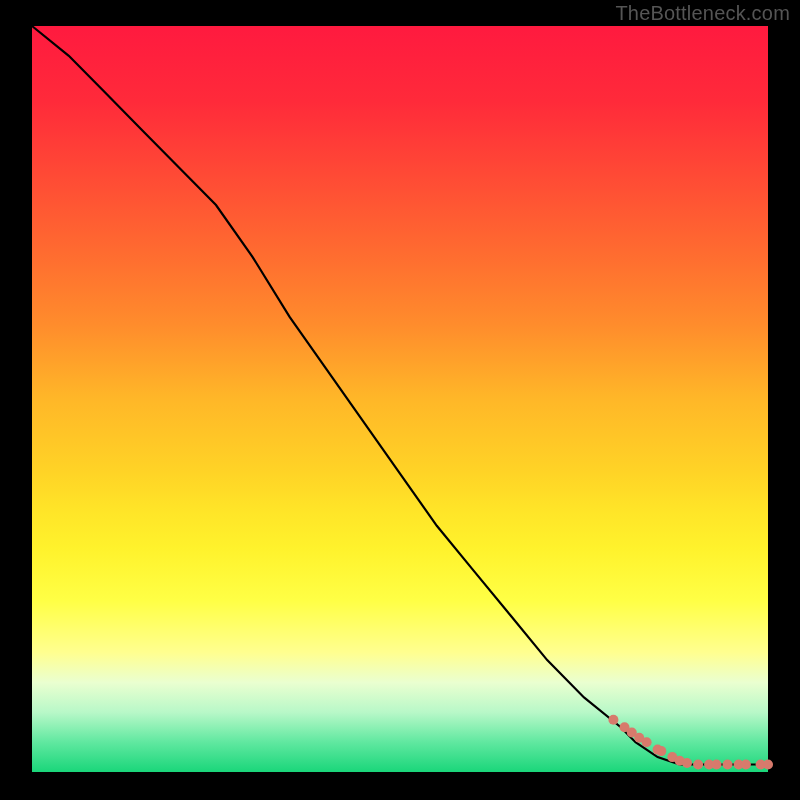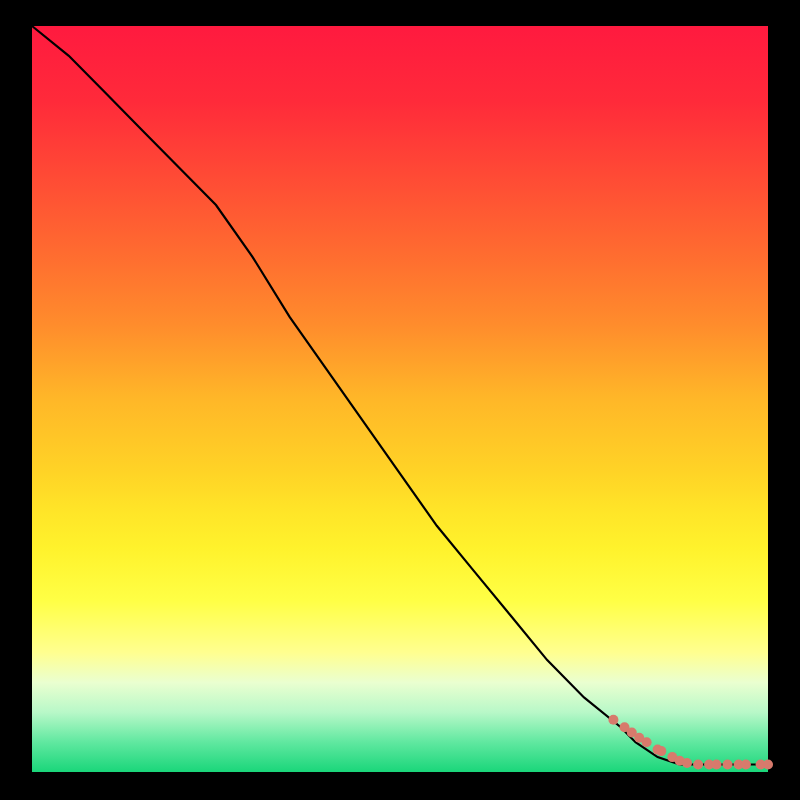--- a/index.html
+++ b/index.html
@@ -30,20 +30,21 @@
   svg.chart {
     position: absolute;
     left: 0;
     top: 0;
   }
 </style>
 </head>
 <body>
 
 <div class="outer">
+  <div class="watermark">TheBottleneck.com</div>
 
   <svg class="chart" width="800" height="800" viewBox="0 0 800 800">
     <defs>
       <linearGradient id="bg-grad" x1="0" y1="0" x2="0" y2="1">
           <stop offset="0%" stop-color="#ff1a3f"></stop>
           <stop offset="10%" stop-color="#ff2a3a"></stop>
           <stop offset="20%" stop-color="#ff4a35"></stop>
           <stop offset="30%" stop-color="#ff6a30"></stop>
           <stop offset="40%" stop-color="#ff8c2c"></stop>
           <stop offset="50%" stop-color="#ffb728"></stop>

